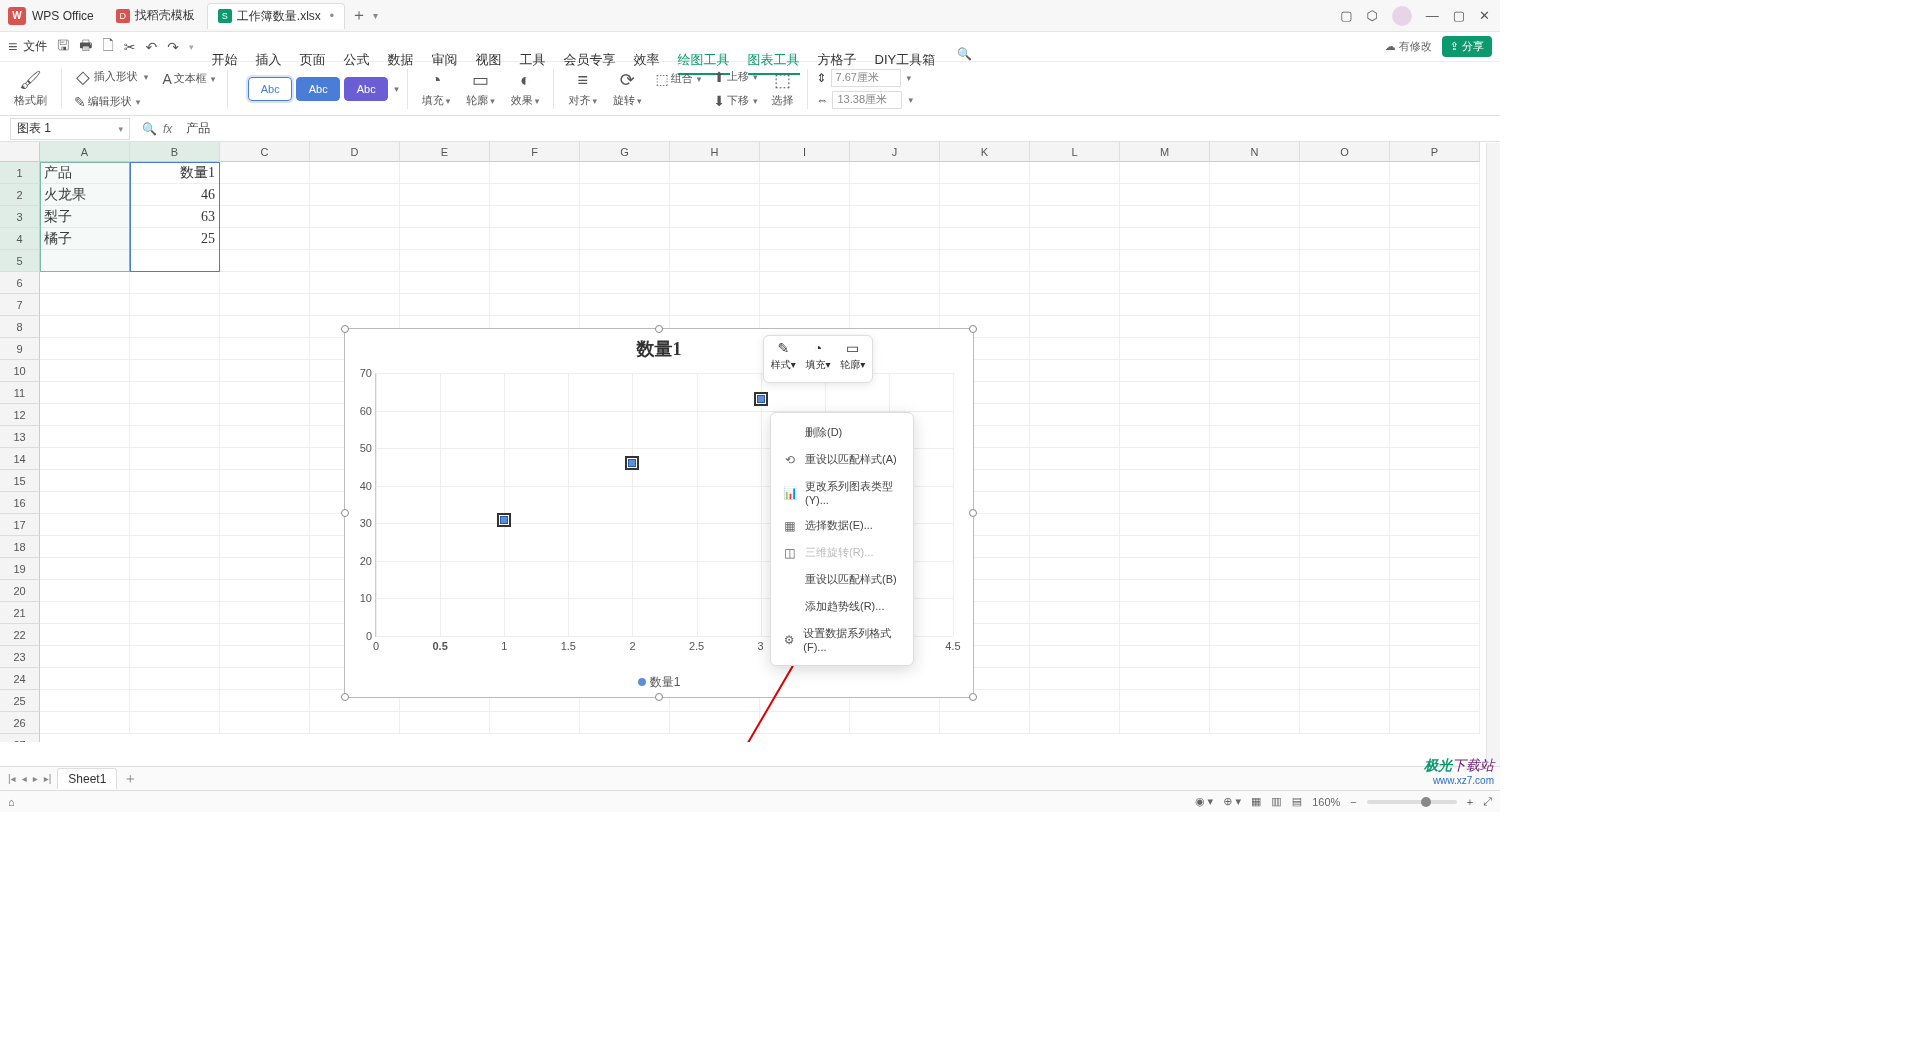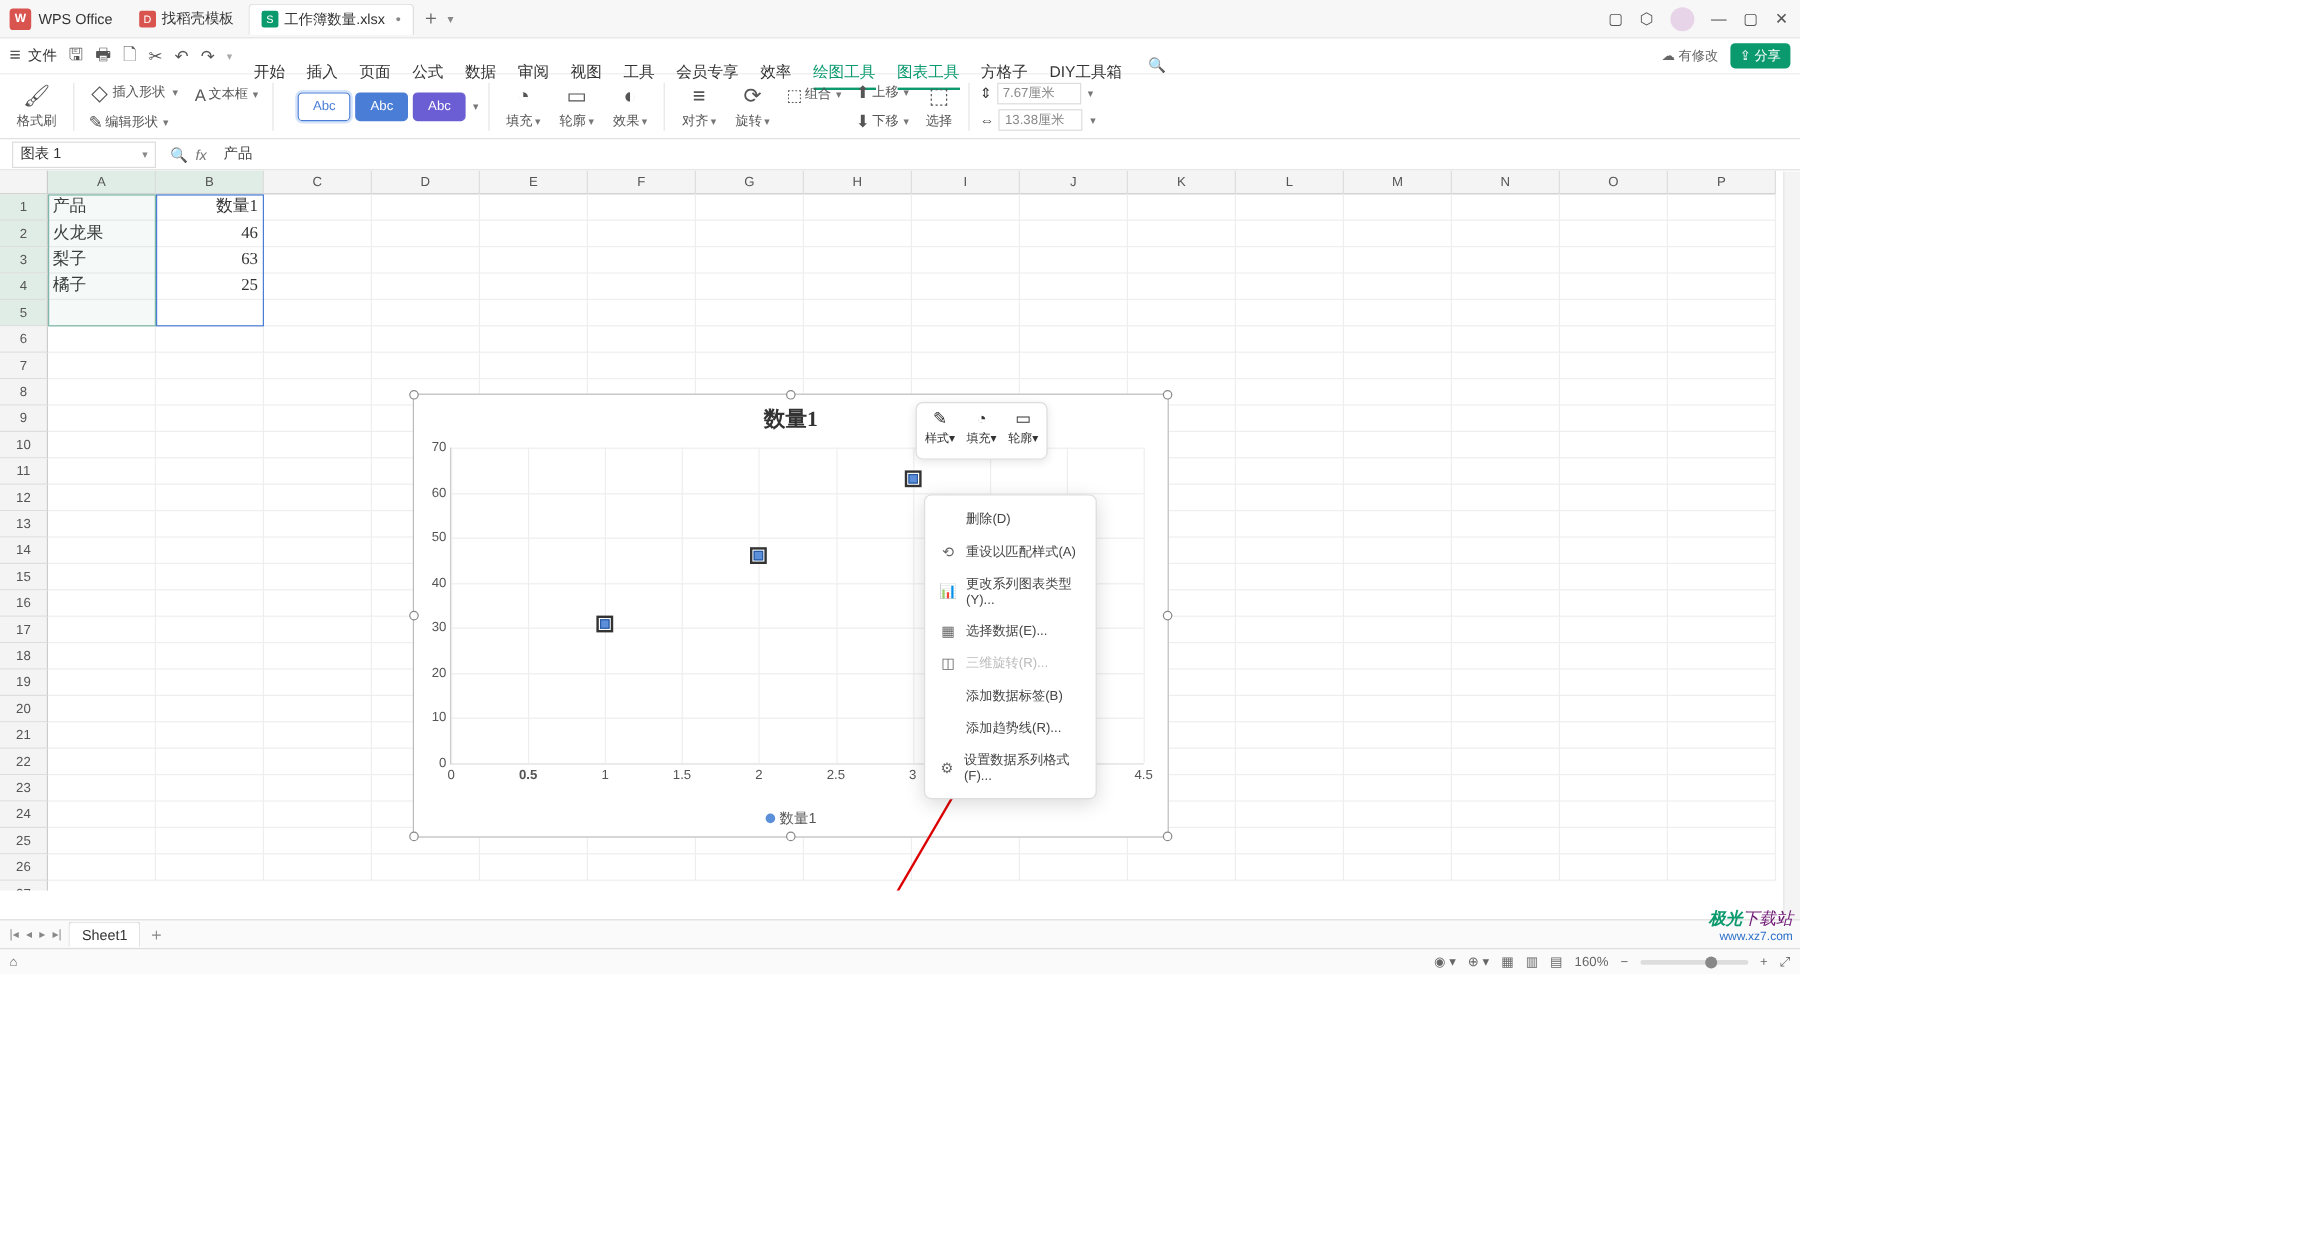--- a/index.html
+++ b/index.html
@@ -898,21 +898,21 @@
     <div class="mi">
         <span class="mic">▦</span>
         <span>选择数据(E)...</span>
       </div>
     <div class="mi dis">
         <span class="mic">◫</span>
         <span>三维旋转(R)...</span>
       </div>
     <div class="mi">
         <span class="mic"></span>
-        <span>添加数据标签(B)</span>
+        <span>重设以匹配样式(B)</span>
       </div>
     <div class="mi">
         <span class="mic"></span>
         <span>添加趋势线(R)...</span>
       </div>
     <div class="mi">
         <span class="mic">⚙</span>
         <span>设置数据系列格式(F)...</span>
       </div>
   </div>

